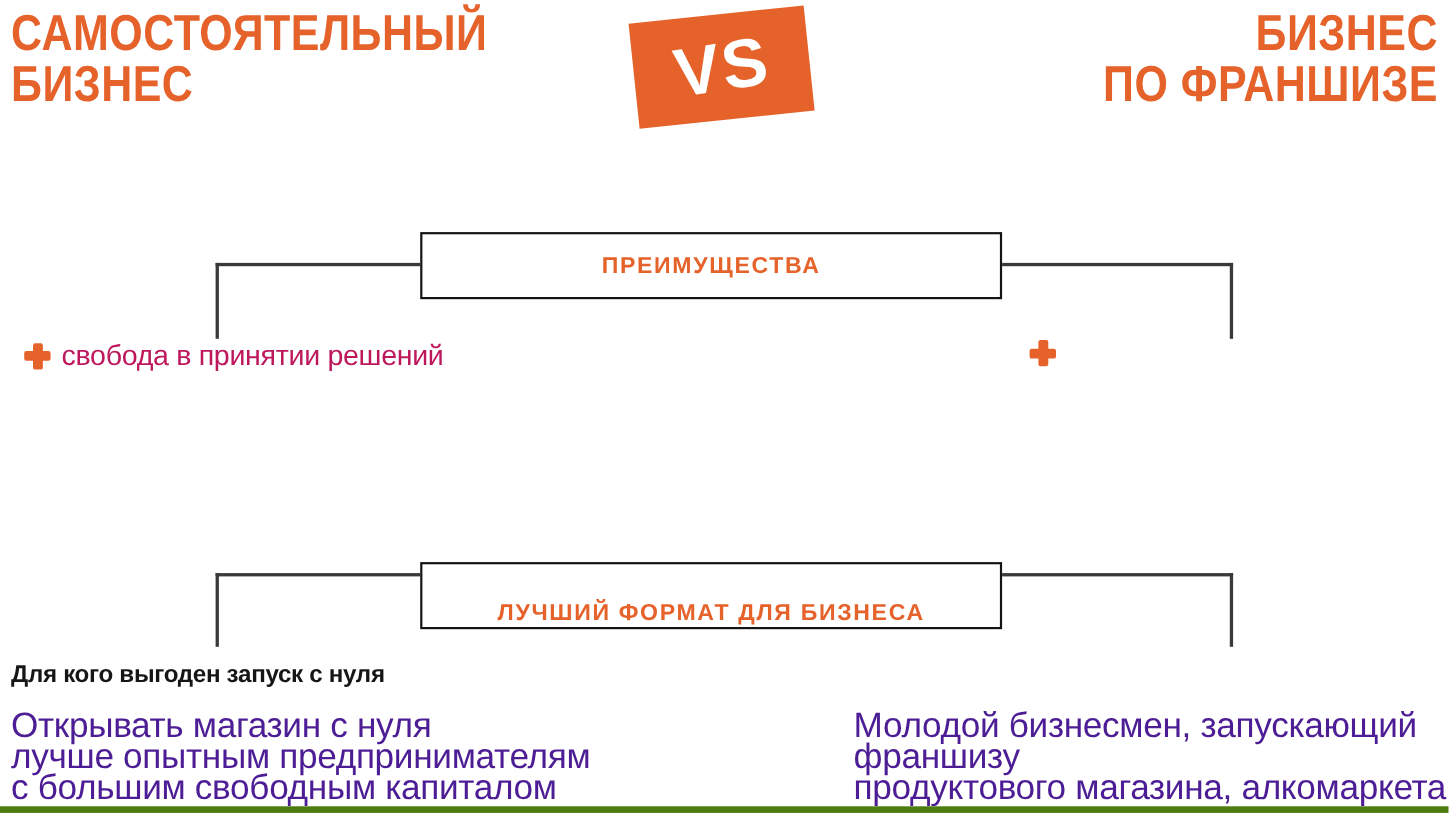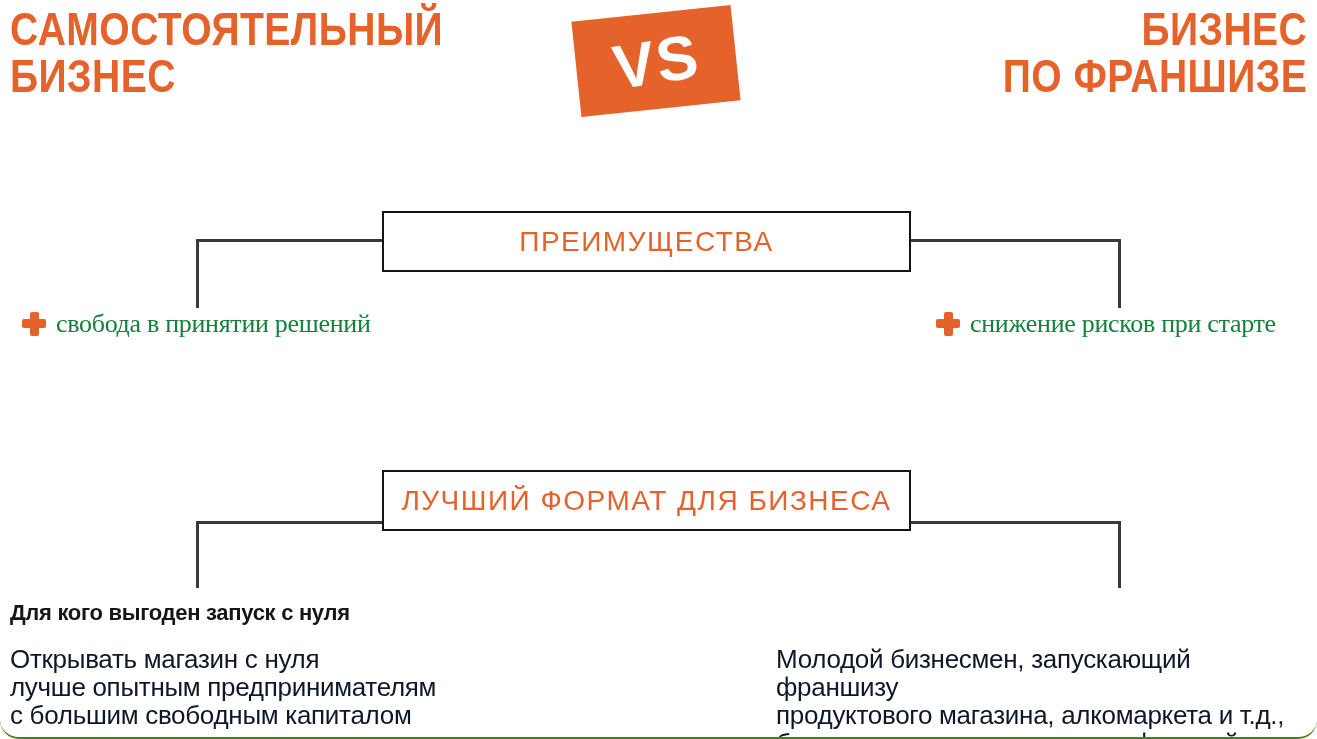--- a/index.html
+++ b/index.html
@@ -1,20 +1,19 @@
 <!DOCTYPE html>
 <html><head>
 <meta charset="utf-8">
 <style>
   html,body{margin:0;padding:0;background:#ffffff;}
   .canvas{
     position:relative;width:1317px;height:739px;background:#fff;overflow:hidden;
     font-family:"Liberation Sans",sans-serif;box-sizing:border-box;
-    border-bottom:2px solid #4d7c0f;
-    border-radius:19px;
+    border-bottom:6px solid #4d7c0f;
   }
   .pre{white-space:pre-line;}
 
   
   .title{
     position:absolute;color:#E6622B;font-weight:bold;
     font-size:46px;line-height:47px;letter-spacing:0.5px;
   }
   .title-left{left:10px;top:6px;transform:scaleX(0.85);transform-origin:left top;}
   .title-right{right:10px;top:6px;text-align:right;transform:scaleX(0.85);transform-origin:right top;}
@@ -26,48 +25,48 @@
   }
   .vs-text{color:#ffffff;font-weight:bold;font-size:62px;letter-spacing:2px;transform:rotate(-3deg);}
 
   
   .section-box{
     position:absolute;left:382px;width:529px;height:61px;background:#fff;
     border:2px solid #141414;box-sizing:border-box;
     display:flex;align-items:center;justify-content:center;z-index:2;
   }
   .box-advantages{top:211px;}
-  .box-format{top:470px;}
-  .section-title{color:#E6622B;font-weight:normal;font-size:28px;letter-spacing:1.5px;white-space:nowrap;}
+  .box-format{top:511px;align-items:flex-end;}
+  .section-title{color:#E6622B;font-weight:bold;font-size:21px;letter-spacing:1.5px;white-space:nowrap;}
 
   
   .line{position:absolute;background:#3A3A3C;z-index:1;}
   .s1-h-left {left:196px;top:239px;width:188px;height:3px;}
   .s1-v-left {left:196px;top:239px;width:3px;height:69px;}
   .s1-h-right{left:909px;top:239px;width:212px;height:3px;}
   .s1-v-right{left:1118px;top:239px;width:3px;height:69px;}
   .s2-h-left {left:196px;top:521px;width:188px;height:3px;}
   .s2-v-left {left:196px;top:521px;width:3px;height:67px;}
   .s2-h-right{left:909px;top:521px;width:212px;height:3px;}
   .s2-v-right{left:1118px;top:521px;width:3px;height:67px;}
 
   
   .list{position:absolute;display:flex;flex-direction:column;gap:7px;}
   .list-left{left:22px;top:309px;width:445px;}
   .list-right{left:936px;top:309px;width:378px;}
   .list-row{display:flex;align-items:center;gap:10px;}
-  .list-text{font-size:26px;line-height:29px;color:#15803d;letter-spacing:-0.3px;font-family:Liberation Serif, serif;}
+  .list-text{font-size:26px;line-height:29px;color:#be185d;letter-spacing:-0.3px;}
   .plus-icon{position:relative;width:24px;height:24px;flex:0 0 24px;}
   .plus-icon::before,.plus-icon::after{content:"";position:absolute;background:#E6622B;border-radius:2px;}
   .plus-icon::before{left:0;top:7.5px;width:24px;height:9px;}
   .plus-icon::after{left:7.5px;top:0;width:9px;height:24px;}
 
   
   .col-heading{position:absolute;font-size:22px;font-weight:bold;color:#161616;letter-spacing:-0.3px;white-space:nowrap;}
-  .col-body{position:absolute;font-size:26px;line-height:28px;color:#0f172a;letter-spacing:-0.3px;}
+  .col-body{position:absolute;font-size:32px;line-height:28px;color:#4c1d95;letter-spacing:-0.3px;}
   .heading-left{left:10px;top:600px;}
   .body-left{left:10px;top:645px;}
   .heading-right{left:776px;top:600px;}
   .body-right{left:776px;top:645px;}
 </style>
 </head>
 <body>
 
 <div class="canvas">
 
@@ -91,21 +90,20 @@
   <div class="list list-left">
     <div class="list-row">
       <span class="plus-icon"></span>
       <span class="list-text pre">свобода в принятии решений</span>
     </div>
   </div>
 
   <div class="list list-right">
     <div class="list-row">
       <span class="plus-icon"></span>
-      <span class="list-text pre">снижение рисков при старте</span>
     </div>
   </div>
 
   <div class="line s2-h-left"></div>
   <div class="line s2-v-left"></div>
   <div class="line s2-h-right"></div>
   <div class="line s2-v-right"></div>
 
   <div class="section-box box-format">
     <span class="section-title">ЛУЧШИЙ ФОРМАТ ДЛЯ БИЗНЕСА</span>

